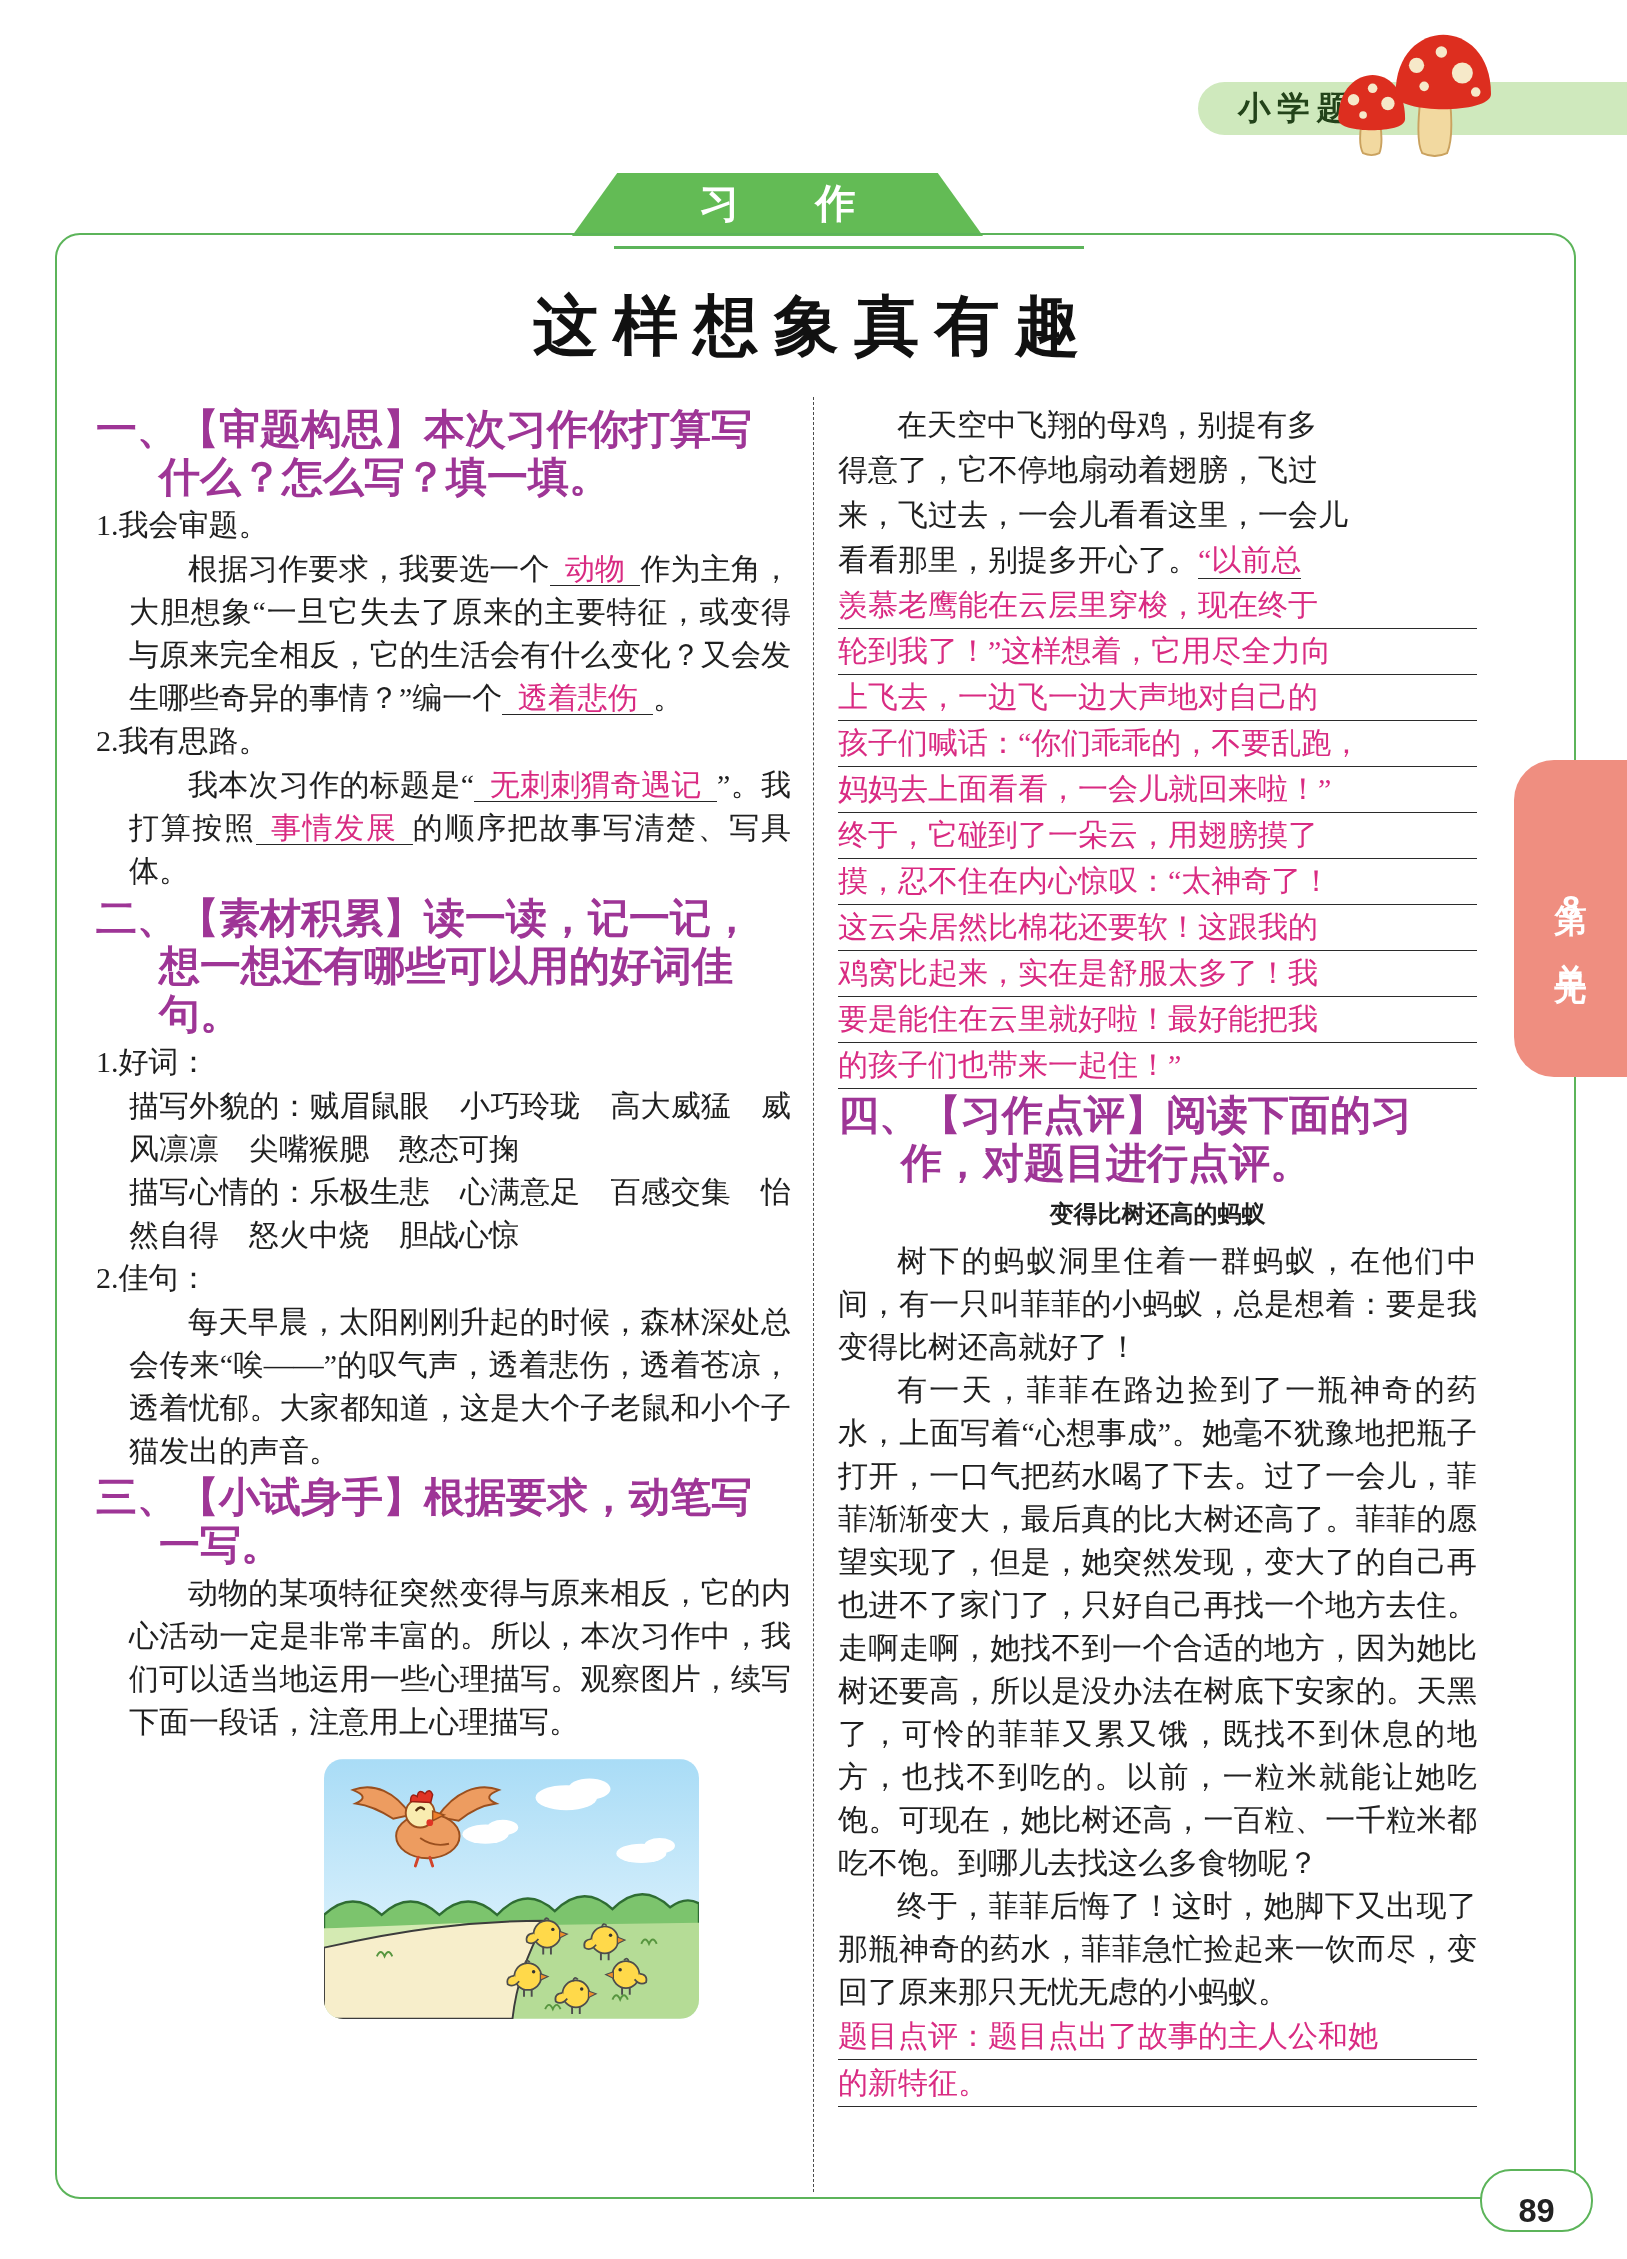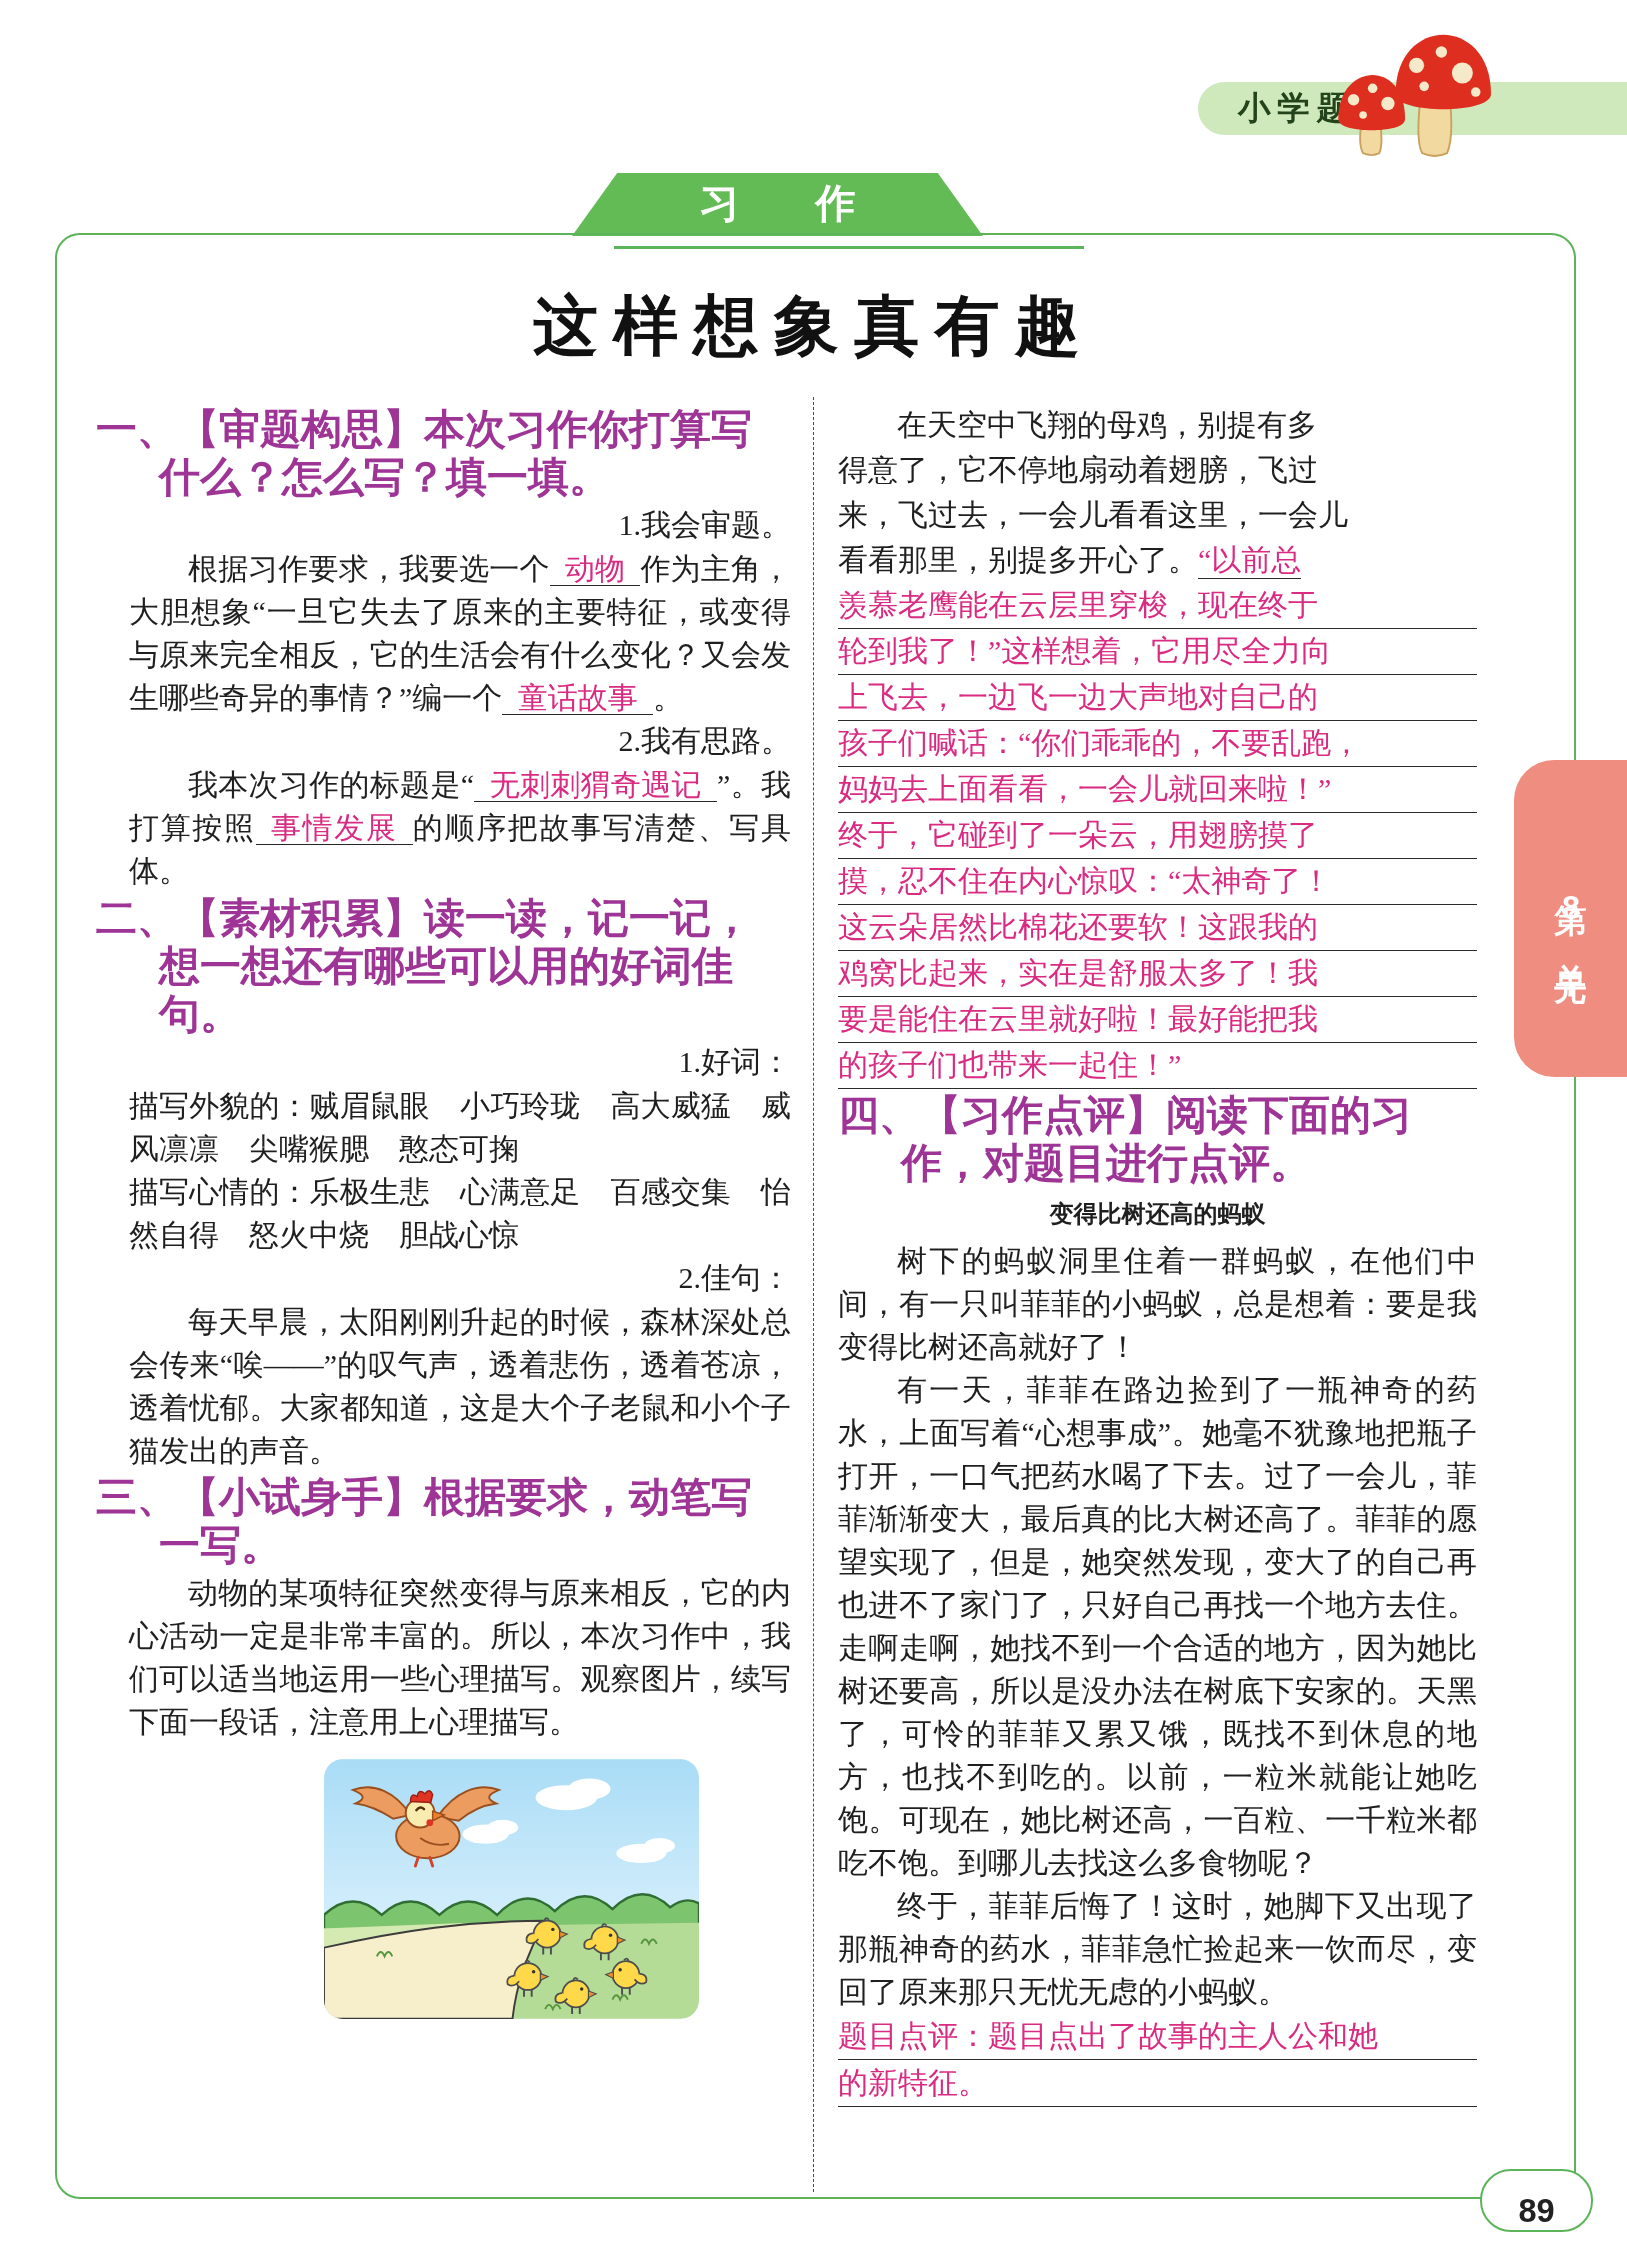--- a/index.html
+++ b/index.html
@@ -24,21 +24,21 @@
   .frame-underline{position:absolute;left:614px;top:246px;width:470px;height:2.9px;background:#5cb45a;}
   .page-title{position:absolute;left:0;top:282px;width:1628px;text-align:center;
         font-weight:bold;font-size:65px;letter-spacing:15.3px;color:#111;}
   .divider{position:absolute;left:813px;top:397px;height:1795px;border-left:1.9px dashed #4b4b4b;}
   
   .col{position:absolute;top:403px;font-size:30px;line-height:43px;overflow:hidden;}
   .col-left{left:96px;width:695px;}
   .col-right{left:838px;width:639px;}
   .sec-heading{color:#9e3596;font-family:"Liberation Sans",sans-serif;font-weight:bold;
         font-size:41px;line-height:48px;padding-left:63px;text-indent:-63px;margin:1.9px 0;}
-  .item{line-height:44px;text-align:right;}
+  .item{line-height:44px;}
   .para{margin-left:33px;text-indent:59px;text-align:justify;}
   .para-flush{text-indent:59px;text-align:justify;}
   .blank{color:#d92b82;border-bottom:1.9px solid #262626;padding:0 15.3px;}
   .story-line{height:45px;line-height:44px;white-space:nowrap;overflow:hidden;}
   .story-indent{padding-left:59px;}
   .ans{color:#d92b82;}
   .ruled{border-bottom:1.9px solid #2b2b2b;}
   .ans-inline{color:#d92b82;border-bottom:1.9px solid #2b2b2b;padding-bottom:1.9px;}
   .essay-title{text-align:center;font-weight:bold;font-size:24px;line-height:50px;}
   .comment-line{color:#d92b82;border-bottom:1.9px solid #2b2b2b;line-height:46px;}
@@ -90,21 +90,21 @@
   <div class="frame-underline"></div>
 
   <div class="page-title">这样想象真有趣</div>
 
   <div class="divider"></div>
 
   <div class="col col-left">
     <div class="sec-heading">一、【审题构思】本次习作你打算写什么？怎么写？填一填。</div>
     <div class="item">1.我会审题。</div>
     <div class="para">
-      <span>根据习作要求，我要选一个</span><span class="blank">动物</span><span>作为主角，大胆想象“一旦它失去了原来的主要特征，或变得与原来完全相反，它的生活会有什么变化？又会发生哪些奇异的事情？”编一个</span><span class="blank">童话故事</span><span>。</span>
+      <span>根据习作要求，我要选一个</span><span class="blank">动物</span><span>作为主角，大胆想象“一旦它失去了原来的主要特征，或变得与原来完全相反，它的生活会有什么变化？又会发生哪些奇异的事情？”编一个</span><span class="blank">透着悲伤</span><span>。</span>
     </div>
     <div class="item">2.我有思路。</div>
     <div class="para">
       <span>我本次习作的标题是“</span><span class="blank">无刺刺猬奇遇记</span><span>”。我打算按照</span><span class="blank">事情发展</span><span>的顺序把故事写清楚、写具体。</span>
     </div>
     <div class="sec-heading">二、【素材积累】读一读，记一记，想一想还有哪些可以用的好词佳句。</div>
     <div class="item">1.好词：</div>
     <div style="margin-left:33px;text-align:justify;">描写外貌的：贼眉鼠眼　小巧玲珑　高大威猛　威风凛凛　尖嘴猴腮　憨态可掬</div>
     <div style="margin-left:33px;text-align:justify;">描写心情的：乐极生悲　心满意足　百感交集　怡然自得　怒火中烧　胆战心惊</div>
     <div class="item">2.佳句：</div>

